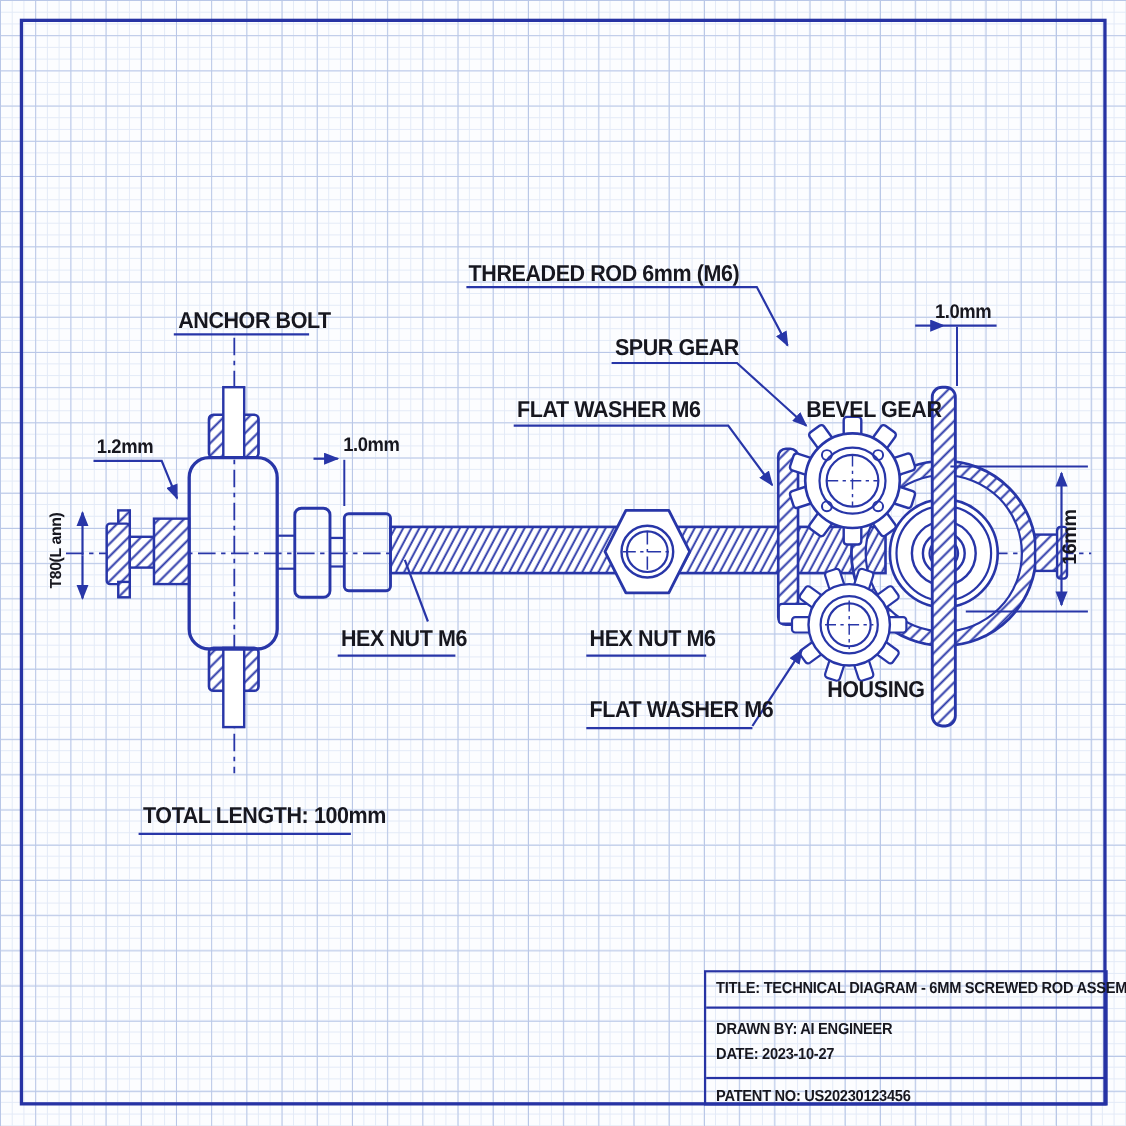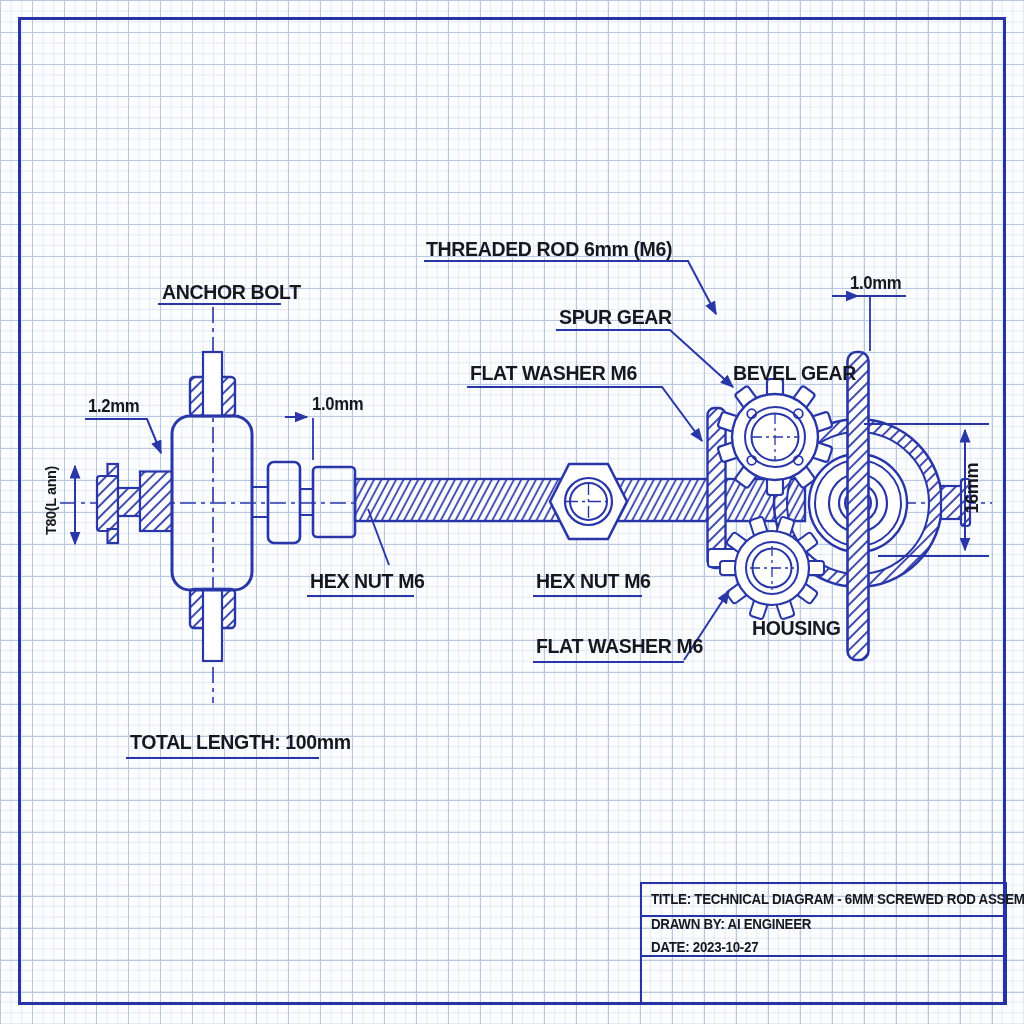--- a/index.html
+++ b/index.html
@@ -29,21 +29,21 @@
     position:absolute;color:#17171f;font-weight:700;white-space:nowrap;
     writing-mode:vertical-rl;transform:rotate(180deg);transform-origin:center;
     letter-spacing:-0.4px;
   }
   .tblock{
     position:absolute;left:640px;top:882px;width:367px;height:123px;
     border:2px solid #2733a4;box-sizing:border-box;color:#17171f;font-weight:700;
   }
   .tb-row{box-sizing:border-box;padding:0 0 0 9px;display:flex;flex-direction:column;justify-content:center;}
   .tb-title{height:33px;border-bottom:2px solid #2733a4;}
-  .tb-mid{height:40px;border-bottom:2px solid #2733a4;}
+  .tb-mid{height:64px;border-bottom:2px solid #2733a4;}
   .tb-bot{height:32px;}
   .tb-text{font-size:14.5px;letter-spacing:-0.3px;transform:scaleX(.92);transform-origin:left center;white-space:nowrap;line-height:23px;}
 </style>
 </head>
 <body>
 
 <div class="sheet-border"></div>
 
 <svg class="drawing-svg" width="1024" height="1024" viewBox="0 0 1024 1024">
   <defs>
@@ -215,13 +215,16 @@
 <div class="vtext" style="left:43px;top:466px;font-size:14.5px;">T80(L ann)</div>
 
 <div class="tblock">
   <div class="tb-row tb-title">
     <div class="tb-text">TITLE: TECHNICAL DIAGRAM - 6MM SCREWED ROD ASSEMBLY</div>
   </div>
   <div class="tb-row tb-mid">
     <div class="tb-text">DRAWN BY: AI ENGINEER</div>
     <div class="tb-text">DATE: 2023-10-27</div>
   </div>
+  <div class="tb-row tb-bot">
+    <div class="tb-text">PATENT NO: US20230123456</div>
+  </div>
 </div>
 
 </body></html>

